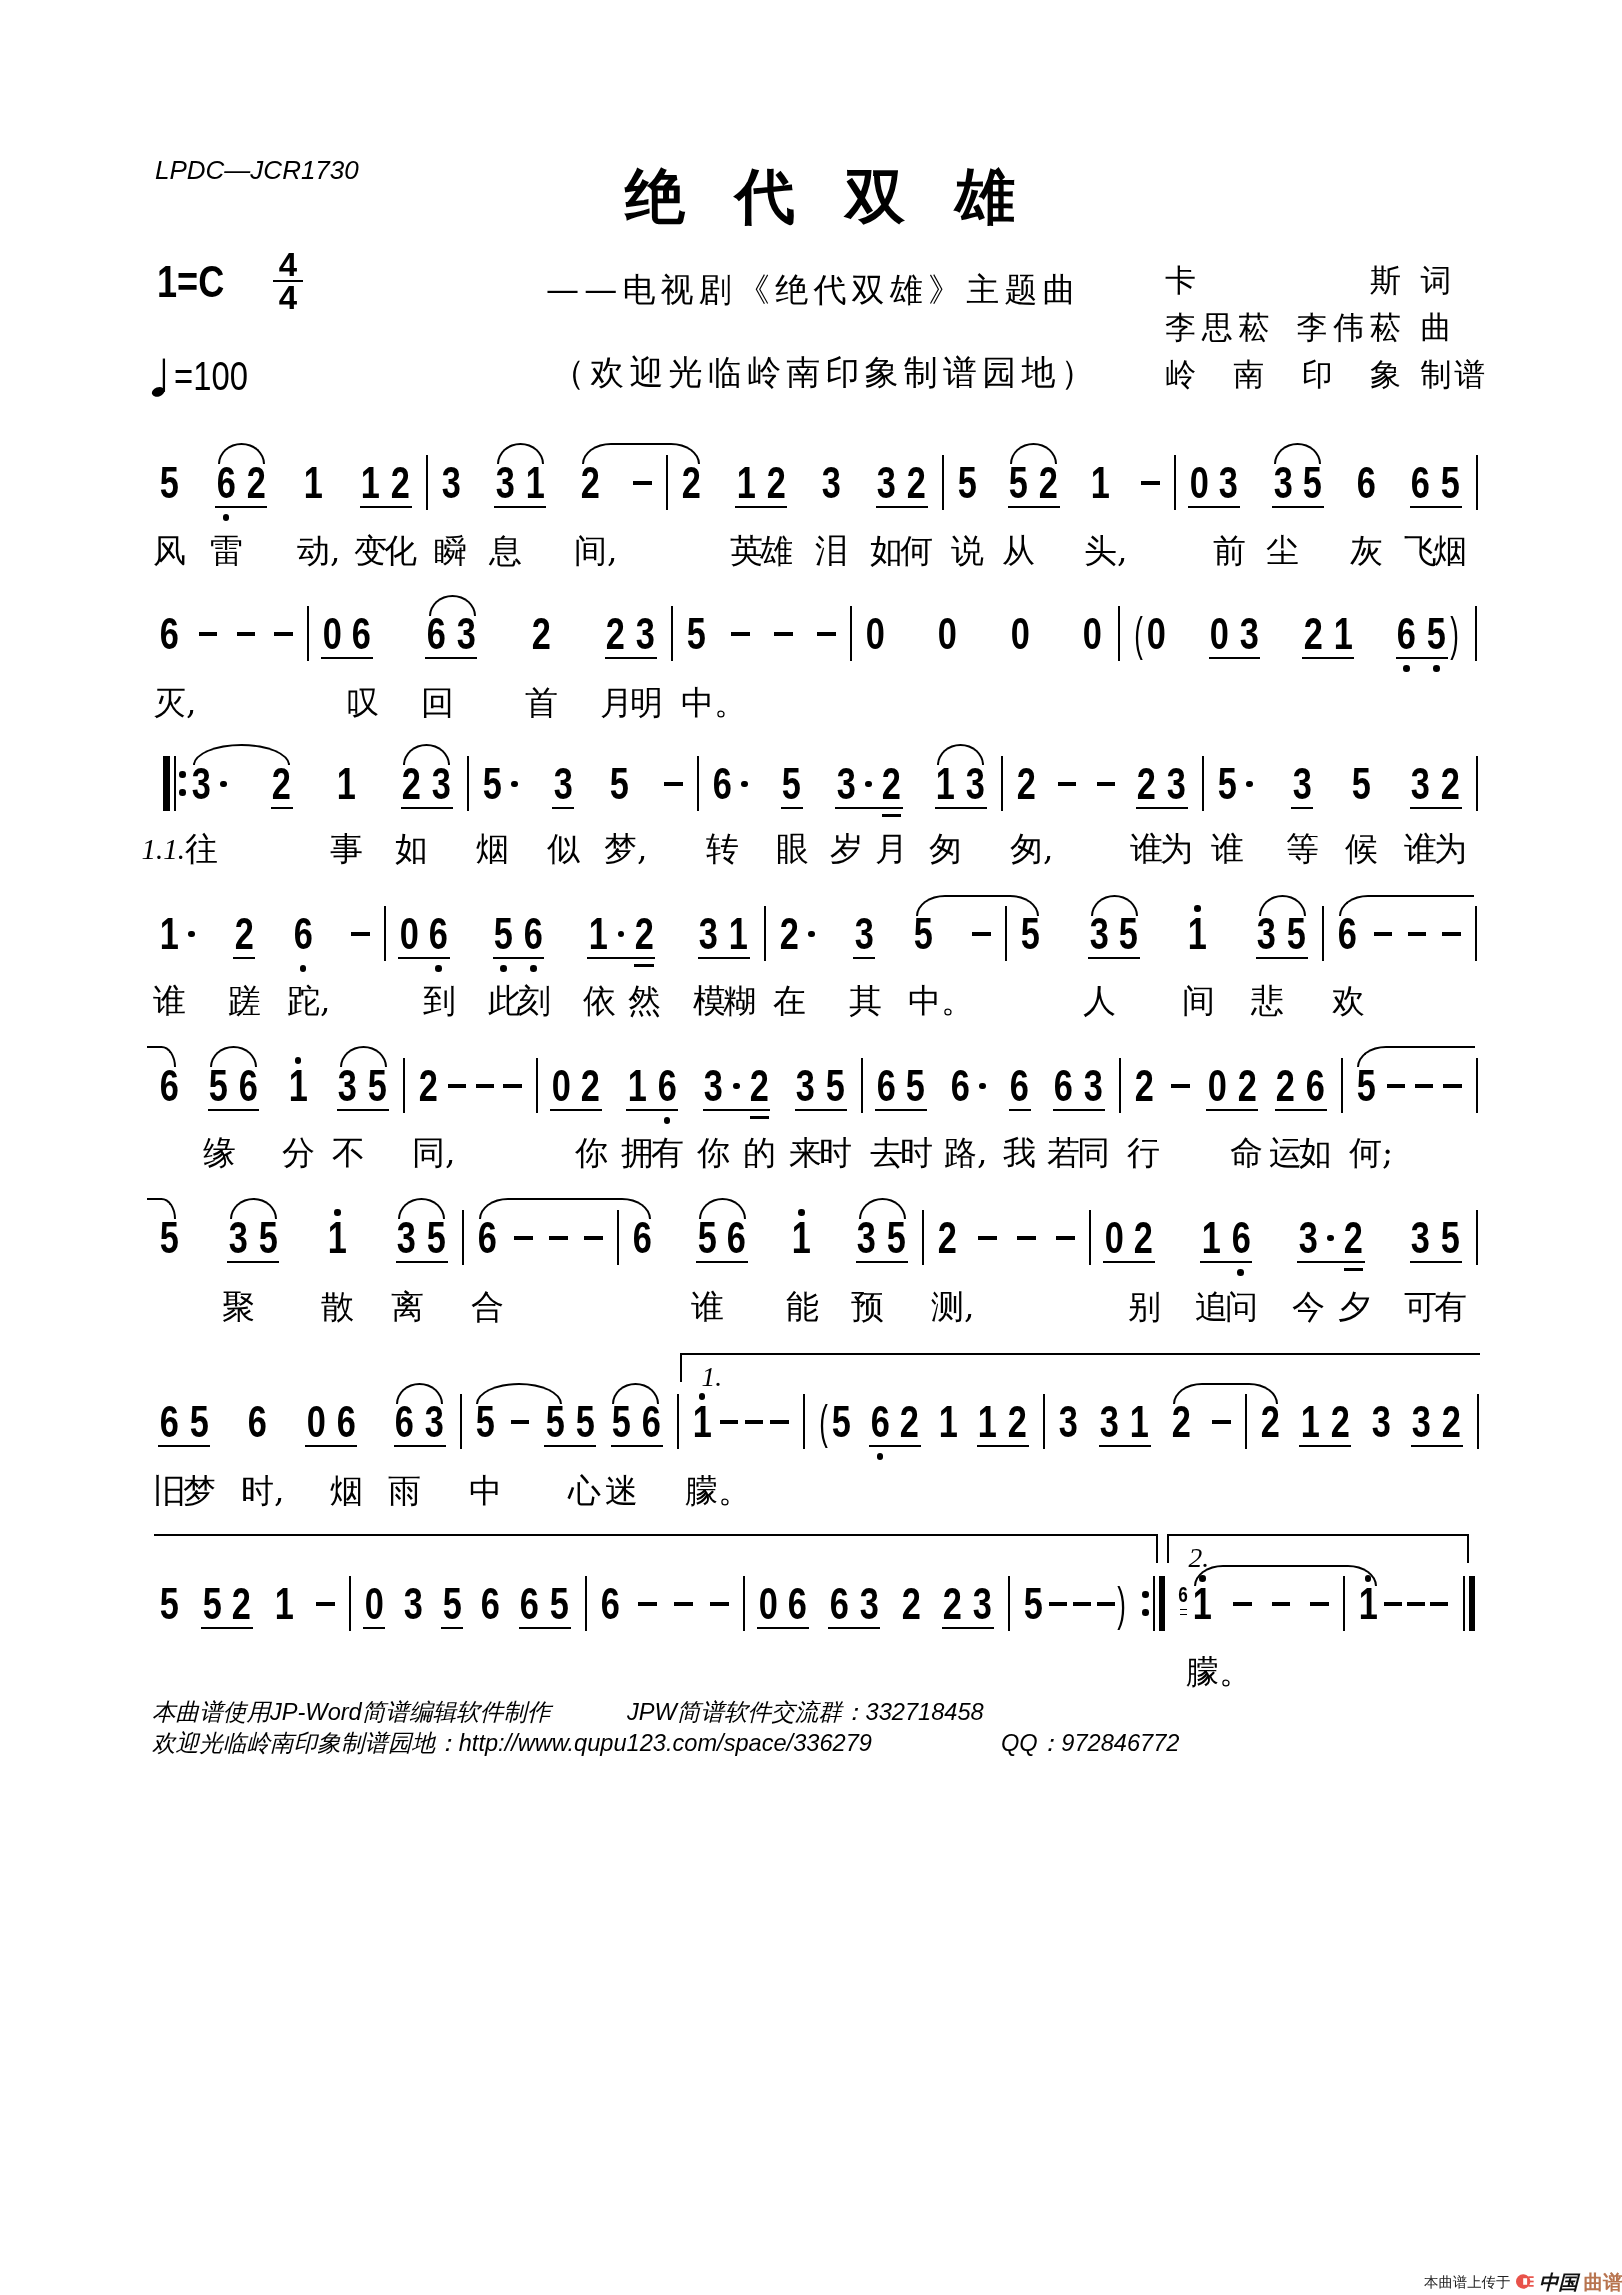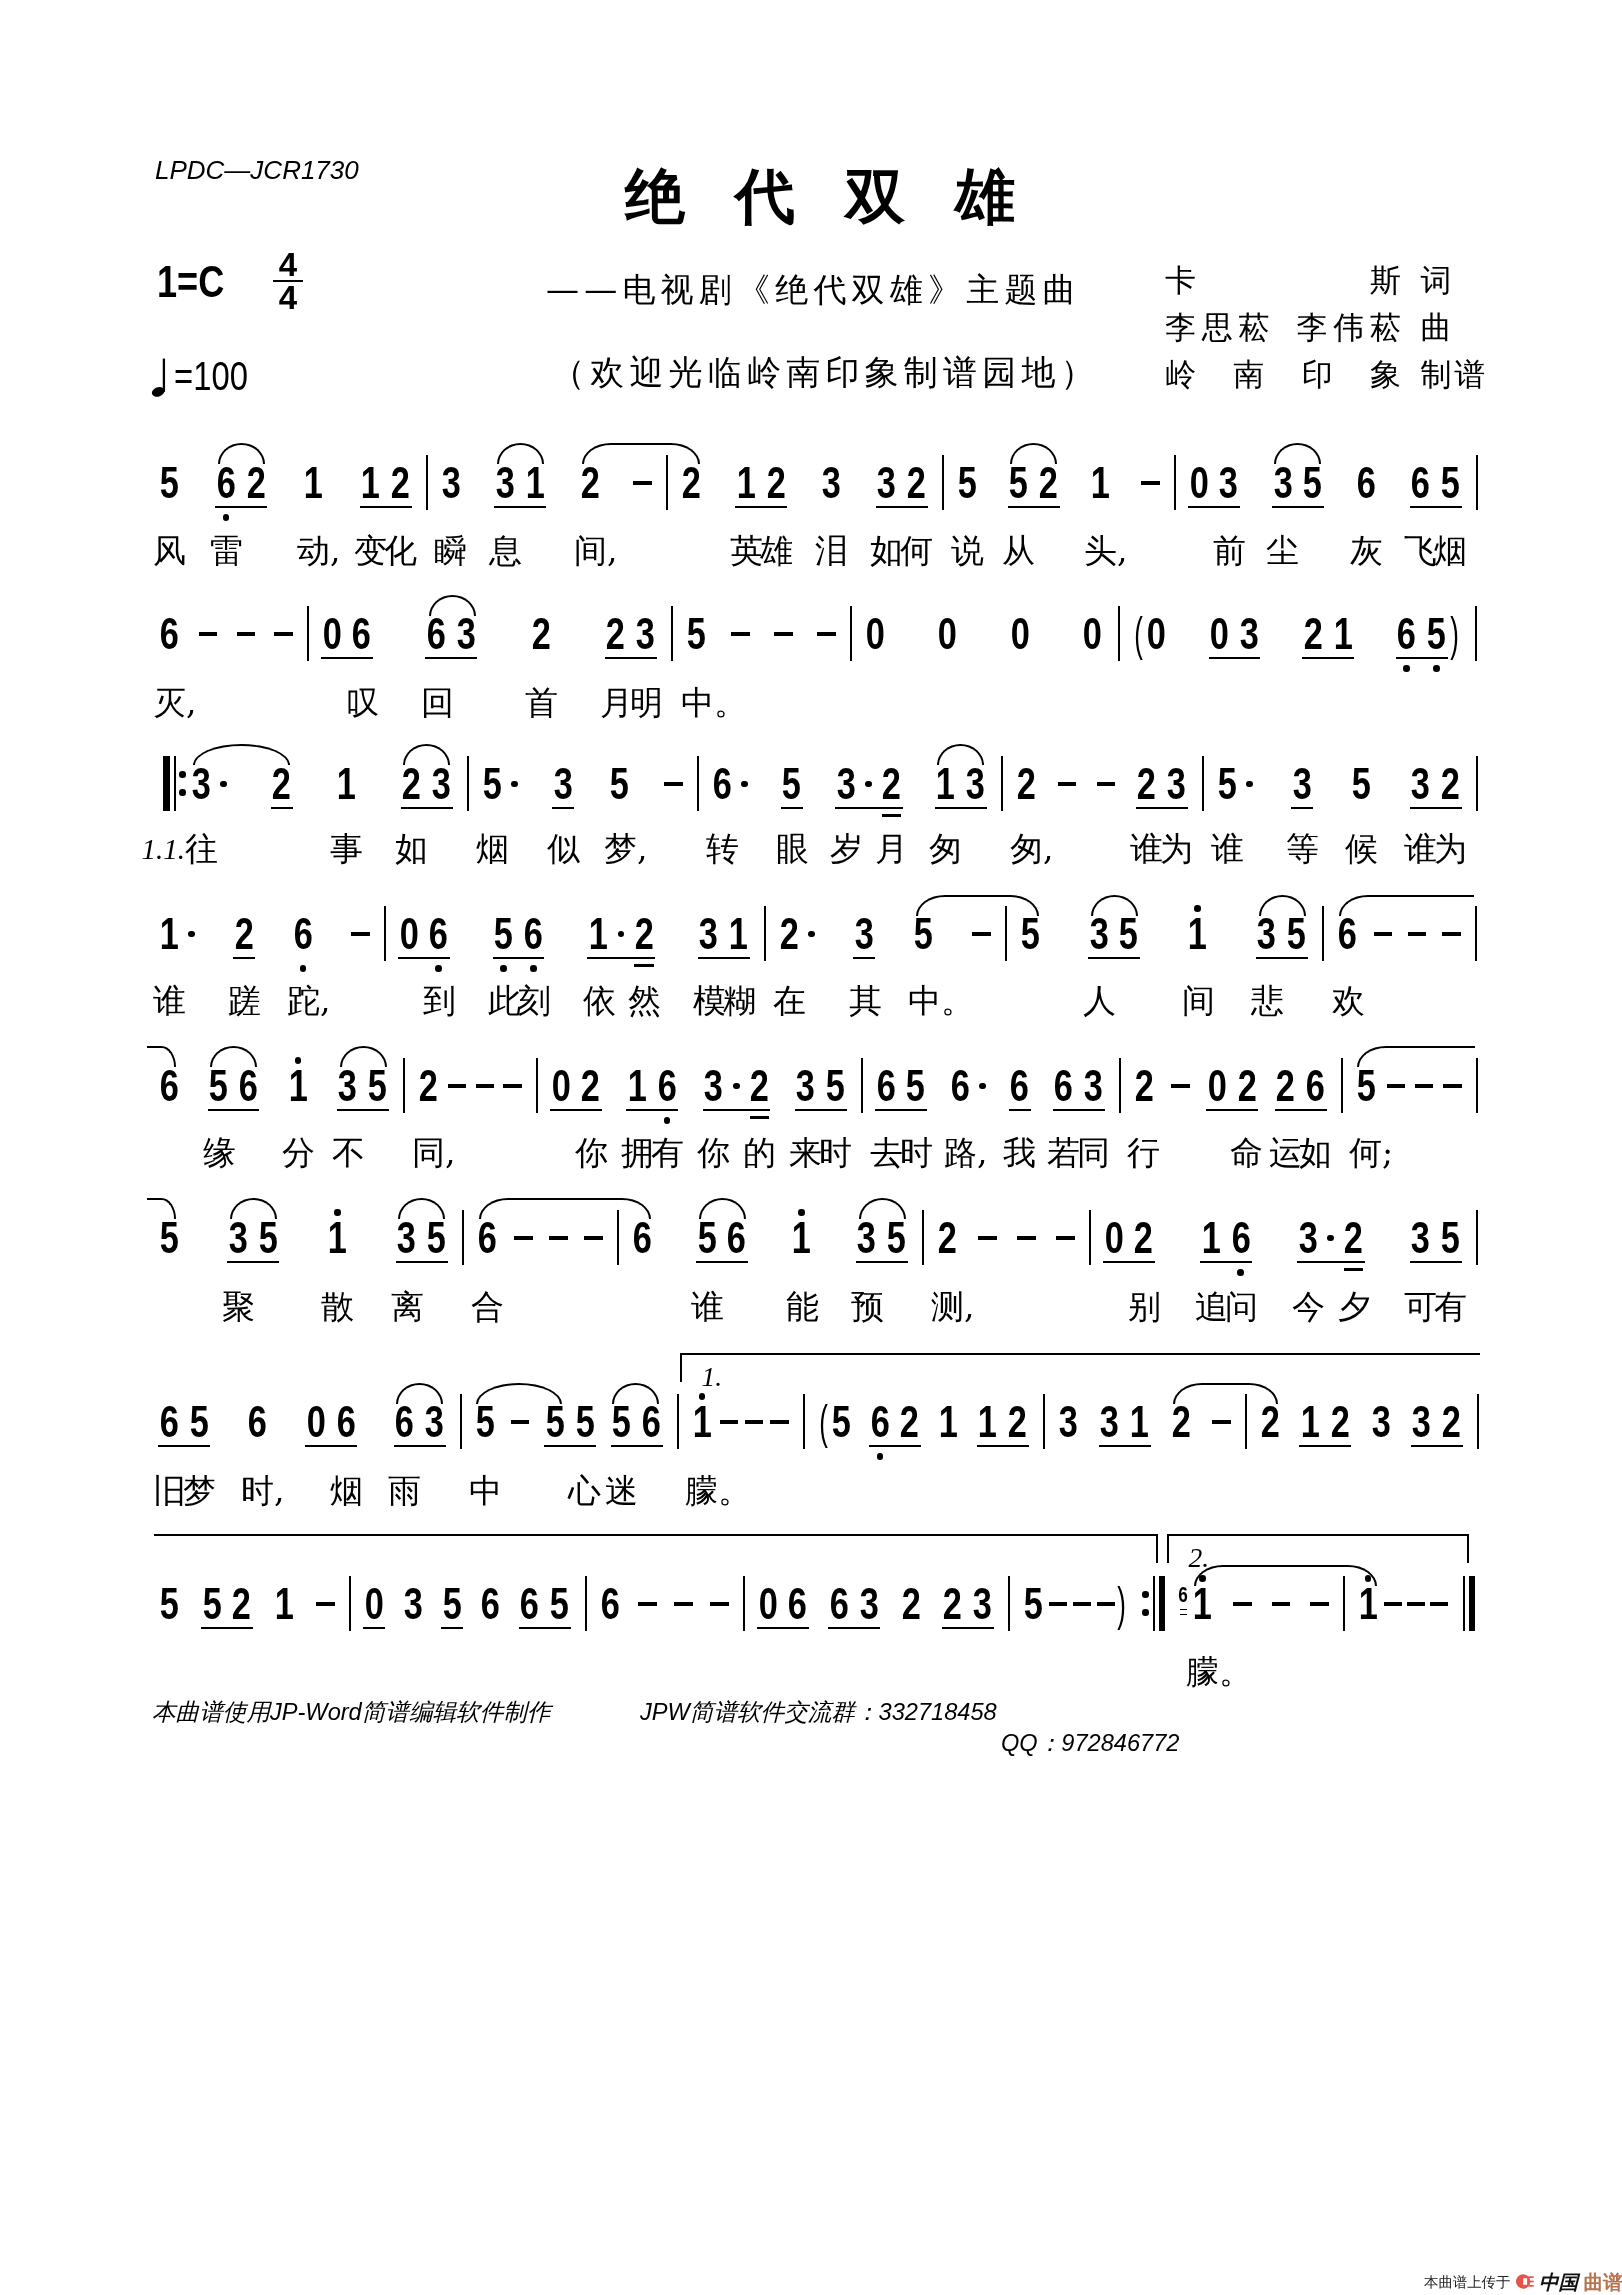--- a/index.html
+++ b/index.html
@@ -1735,23 +1735,24 @@
         <div class="rep">
           <span class="thin"></span>
           <span class="thick"></span>
         </div>
       </div>
     </div>
   </div>
 
 <div class="abs footer-line" style="top:1698px">
   <span>本曲谱使用JP-Word简谱编辑软件制作</span>
-  <span class="fr" style="left:488px">JPW简谱软件交流群：332718458</span>
+  <span class="fr" style="left:475px">JPW简谱软件交流群：332718458</span>
 </div>
 <div class="abs footer-line" style="top:1729px">
+  <span>欢迎光临岭南印象制谱园地：http://www.qupu123.com/space/336279</span>
   <span class="fr" style="left:849px">QQ：972846772</span>
 </div>
 
 <div class="abs watermark">
   <span class="wm-text">本曲谱上传于</span>
   <span>
     <svg width="18.3" height="17" viewBox="0 0 28 26">
         <circle cx="11" cy="13" r="11" fill="#e8524a"></circle>
         <rect x="11" y="8" width="6" height="10" fill="#fff"></rect>
         <rect x="19" y="5" width="8" height="2.6" fill="#e8524a"></rect>

